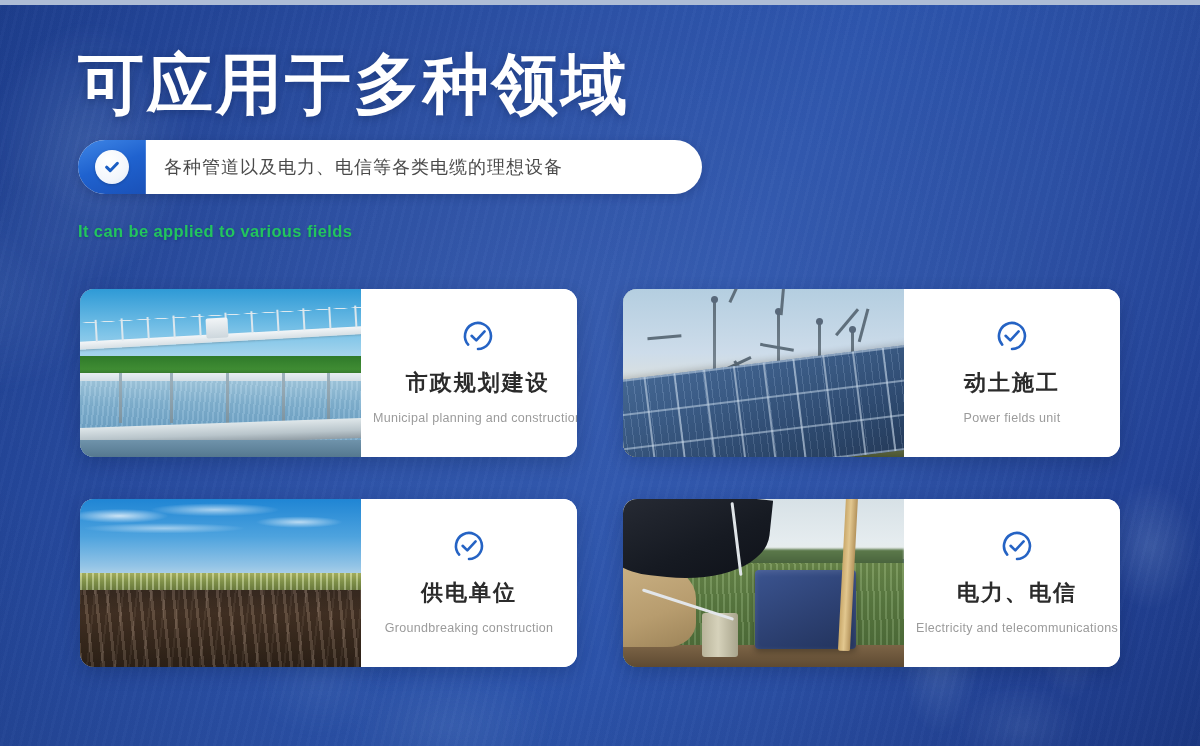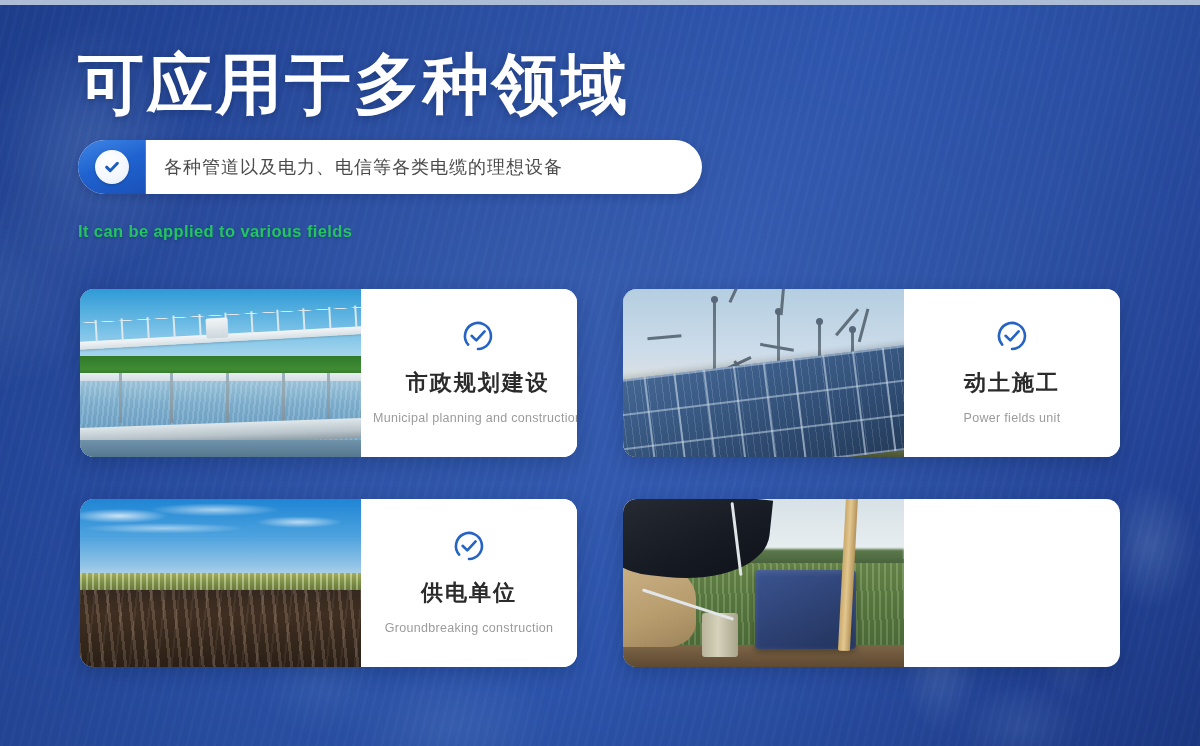--- a/index.html
+++ b/index.html
@@ -453,16 +453,26 @@
           <div class="p4-dirt"></div>
           <div class="p4-box"></div>
           <div class="p4-pole"></div>
           <div class="p4-cyl"></div>
           <div class="p4-leg"></div>
           <div class="p4-arm"></div>
           <div class="p4-tube"></div>
           <div class="p4-cable"></div>
         </div>
       </div>
+      <div class="card-body">
+        <div class="card-icon">
+          <svg width="38" height="38" viewBox="0 0 38 38" aria-hidden="true">
+            <path d="M9.2 27.6 A13 13 0 1 1 19 32" fill="none" stroke="#2563c4" stroke-width="2.6" stroke-linecap="round"></path>
+            <path d="M12.6 18.8 L17.3 23.4 L25.6 14.4" fill="none" stroke="#2563c4" stroke-width="2.6" stroke-linecap="round" stroke-linejoin="round"></path>
+          </svg>
+        </div>
+        <div class="card-title">电力、电信</div>
+        <div class="card-sub">Electricity and telecommunications</div>
+      </div>
     </div>
 
   </div>
 </div>
 
 </body></html>

